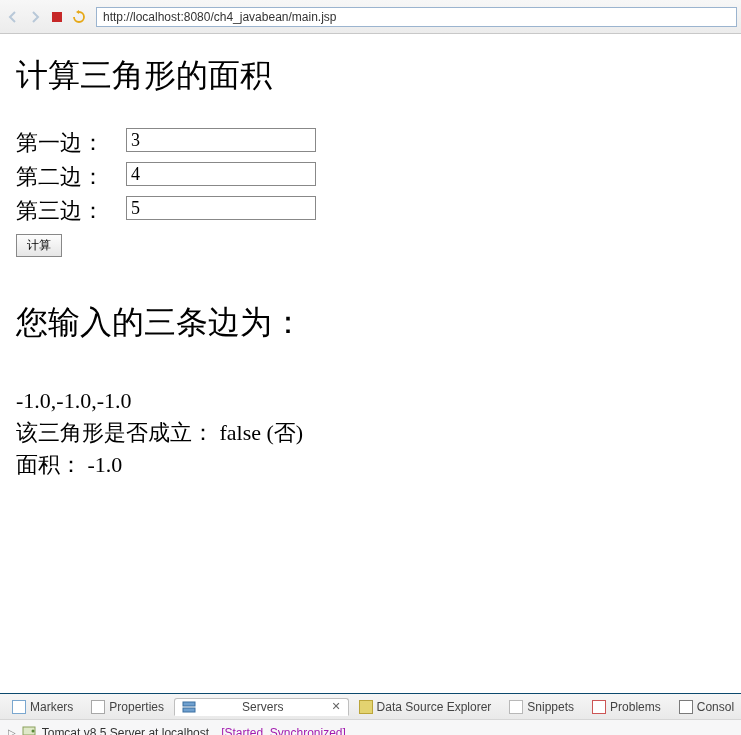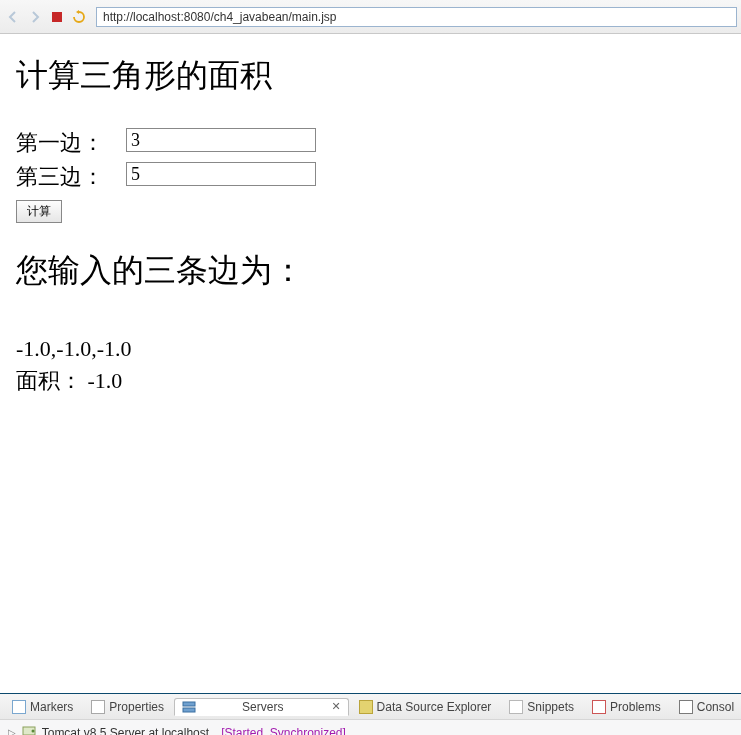--- a/index.html
+++ b/index.html
@@ -44,21 +44,21 @@
   }
   .content {
     padding: 8px 16px;
   }
   h2 {
     font-weight: normal;
     font-size: 32px;
     margin: 12px 0 30px 0;
   }
   h2.mid {
-    margin-top: 26px;
+    margin-top: 44px;
     margin-bottom: 40px;
   }
   .row {
     display: flex;
     font-size: 22px;
     line-height: 30px;
     margin: 0 0 4px 0;
   }
   .row label {
     width: 110px;
@@ -171,29 +171,37 @@
 </div>
 
 <div class="content">
   <h2>计算三角形的面积</h2>
 
   <div class="row">
     <label>第一边：</label>
     <input type="text" value="3" style="">
   </div>
   <div class="row">
+    <label>第二边：</label>
+    <input type="text" value="4" style="">
+  </div>
+  <div class="row">
     <label>第三边：</label>
     <input type="text" value="5" style="">
   </div>
   <button class="calcbtn">计算</button>
 
   <h2 class="mid">您输入的三条边为：</h2>
 
   <div class="results">
     <div>-1.0,-1.0,-1.0</div>
+    <div>
+      <span>该三角形是否成立：</span>
+      <span>false (否)</span>
+    </div>
     <div>
       <span>面积：</span>
       <span>-1.0</span>
     </div>
   </div>
 </div>
 
 <div class="bottom-panel">
   <div class="tabs">
     <div class="tab">

